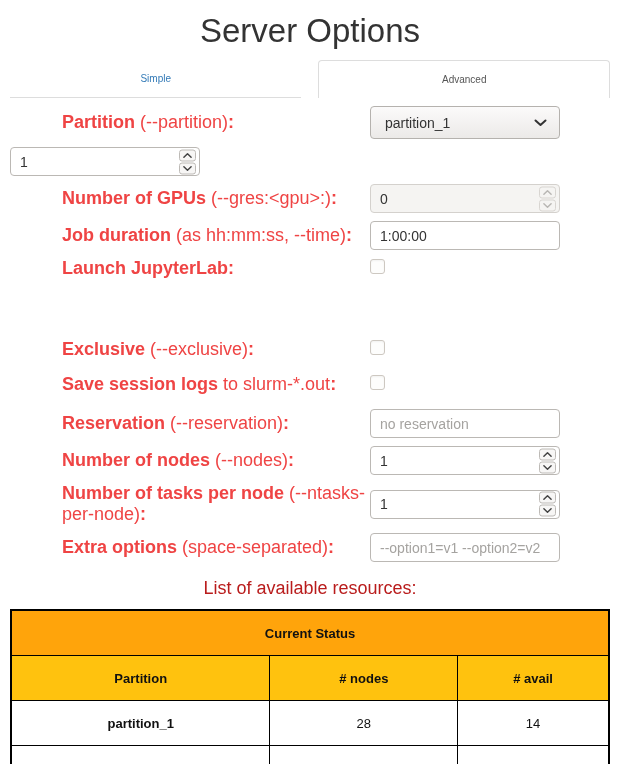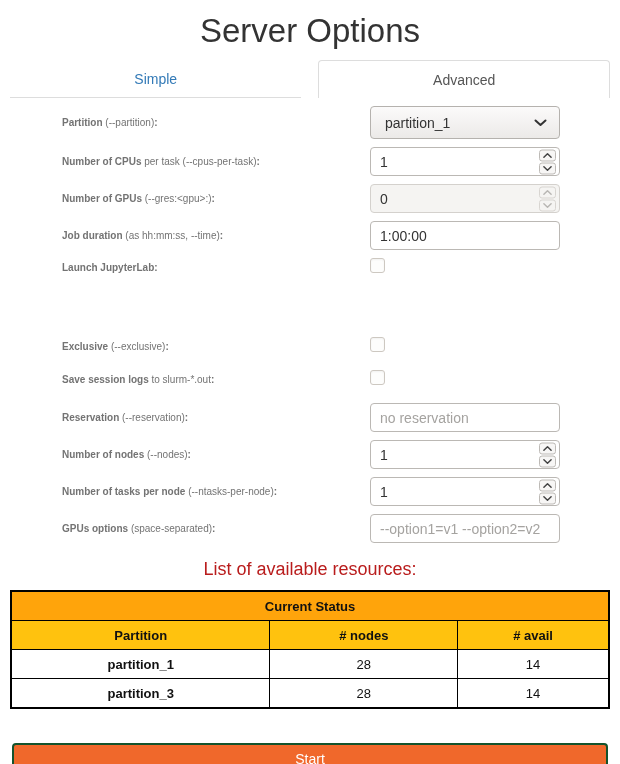--- a/index.html
+++ b/index.html
@@ -4,29 +4,29 @@
 <style>
   html,body{margin:0;padding:0;background:#fff;}
   body{width:620px;height:764px;font-family:"Liberation Sans",sans-serif;color:#333;overflow:hidden;}
   .page{padding:0 10px;box-sizing:border-box;}
 
   
   .title{text-align:center;font-size:33px;font-weight:500;color:#333;margin:12px 0 10px 0;}
 
   
   .tabbar{display:flex;height:38px;margin-top:10px;}
-  .tab{width:50%;text-align:center;line-height:38px;font-size:14px;box-sizing:border-box;cursor:pointer;}
+  .tab{width:50%;text-align:center;line-height:38px;font-size:10px;box-sizing:border-box;cursor:pointer;}
   .tab-inactive{color:#337ab7;border-bottom:1px solid #ddd;}
   .tab-active{color:#555;background:#fff;border:1px solid #ddd;border-bottom:none;border-radius:4px 4px 0 0;margin-left:17px;}
 
   
   .form{margin-top:8px;padding-right:50px;}
   .frow{display:flex;align-items:center;margin-bottom:8px;min-height:29px;}
   .frow-check{min-height:18px;margin-bottom:14px;gap:23px;}
-  .lbl{flex:1;padding-left:52px;font-size:10px;color:#737373;}
+  .lbl{flex:1;padding-left:52px;font-size:18px;color:#ef4444;}
   .lbl b{font-weight:bold;}
   .ctrl{width:190px;flex:none;position:relative;}
   .form-gap{height:46px;}
 
   
   .select{height:33px;display:flex;align-items:center;justify-content:space-between;
     padding:0 12px 0 14px;background:linear-gradient(#fbfafa,#eceae8);
     border:1px solid #b5b2ae;border-radius:4px;font-size:14px;color:#333;cursor:pointer;box-sizing:border-box;}
 
   
@@ -40,21 +40,21 @@
   .disabled .txt{background:#f5f4f2;border-color:#d4d1cd;}
   .disabled .spinbtn{color:#b9b7b4;border-color:#d8d5d1;background:#f5f4f2;cursor:default;}
 
   
   .cb{appearance:none;-webkit-appearance:none;width:15px;height:15px;border:1px solid #cdc8c1;border-radius:3px;
     background:#fdfdfc;margin:0;box-shadow:inset 0 1px 2px rgba(0,0,0,0.05);cursor:pointer;}
 
   
   .res-heading{text-align:center;font-size:18px;font-weight:400;color:#b91c1c;margin:16px 0 10px 0;}
   table.res{width:100%;border-collapse:collapse;border:2px solid #000;table-layout:fixed;}
-  table.res th,table.res td{border:1px solid #000;height:20px;text-align:center;font-size:13px;padding:4px;color:#111;}
+  table.res th,table.res td{border:1px solid #000;height:20px;text-align:center;font-size:13px;padding:12px;color:#111;}
   .t-title th{background:#FFA40B;font-weight:bold;font-size:13.5px;}
   .t-head th{background:#FFC20E;font-weight:bold;}
   td.pname{font-weight:bold;}
   col.c1{width:43.3%;} col.c2{width:31.4%;} col.c3{width:25.3%;}
 
   
   .start{display:block;width:calc(100% - 4px);margin:34px auto 0 auto;height:31px;
     background:#F0682B;border:2px solid #14532d;border-radius:4px;color:#fff;font-size:14px;
     font-family:inherit;cursor:pointer;}
 </style>
@@ -80,21 +80,20 @@
           <span style="display:flex;">
             <svg width="13" height="8" viewBox="0 0 13 8">
                 <path d="M1.5 1.5 L6.5 6 L11.5 1.5" fill="none" stroke="#333" stroke-width="2" stroke-linecap="round" stroke-linejoin="round"></path>
               </svg>
           </span>
         </div>
       </div>
     </div>
 
     <div class="frow">
-      <div class="lbl"><b>Number of CPUs</b><span> per task (--cpus-per-task)</span><b>:</b></div>
       <div class="ctrl numwrap">
         <input class="txt" type="text" value="1" style="">
         <span class="spin">
           <button class="spinbtn">
               <svg width="9" height="6" viewBox="0 0 10 6">
                 <path d="M1 5 L5 1 L9 5" fill="none" stroke="currentColor" stroke-width="1.6" stroke-linecap="round" stroke-linejoin="round"></path>
               </svg>
             </button>
           <button class="spinbtn">
               <svg width="9" height="6" viewBox="0 0 10 6">
@@ -193,21 +192,21 @@
           <button class="spinbtn">
               <svg width="9" height="6" viewBox="0 0 10 6">
                 <path d="M1 1 L5 5 L9 1" fill="none" stroke="currentColor" stroke-width="1.6" stroke-linecap="round" stroke-linejoin="round"></path>
               </svg>
             </button>
         </span>
       </div>
     </div>
 
     <div class="frow">
-      <div class="lbl"><b>GPUs options</b><span> (space-separated)</span><b>:</b></div>
+      <div class="lbl"><b>Extra options</b><span> (space-separated)</span><b>:</b></div>
       <div class="ctrl">
         <input class="txt" type="text" placeholder="--option1=v1 --option2=v2" style="">
       </div>
     </div>
 
   </div>
 
   <div class="res-heading">List of available resources:</div>
 
   <table class="res">

